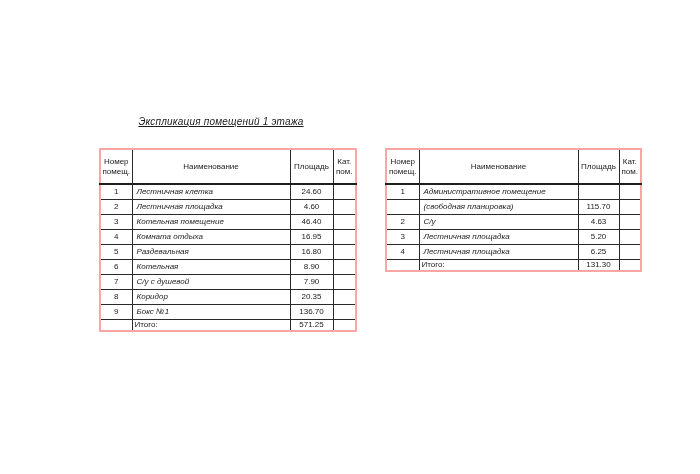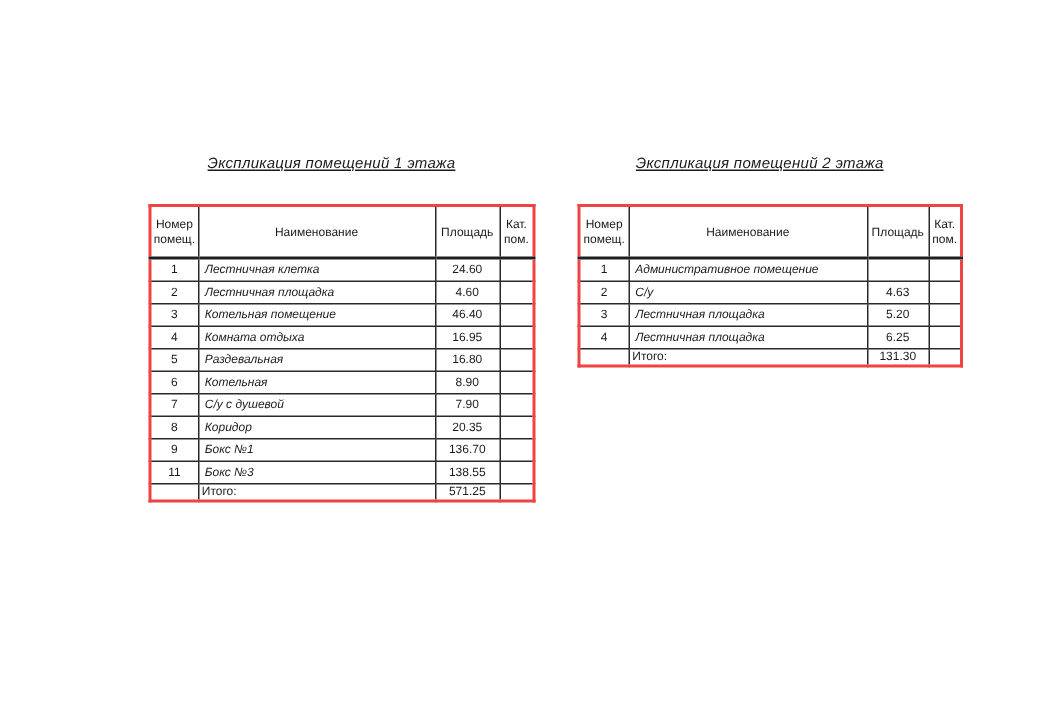--- a/index.html
+++ b/index.html
@@ -10,21 +10,21 @@
     position: relative;
     width: 700px;
     height: 474px;
     background: #ffffff;
     font-family: "Liberation Sans", sans-serif;
     color: #1b1b1b;
     overflow: hidden;
   }
   .table-block {
     position: absolute;
-    top: 136px;
+    top: 148px;
     padding-left: 12px;
   }
   #block-floor1 { left: 87px;  width: 256px; }
   #block-floor2 { left: 373px; width: 255px; }
 
   .tbl-title {
     position: absolute;
     top: -32px;
     left: 0;
     right: 0;
@@ -36,21 +36,21 @@
     letter-spacing: 0.2px;
   }
 
   table.explication {
     border-collapse: collapse;
     table-layout: fixed;
     width: 100%;
     font-size: 8px;
     line-height: 1.15;
     color: #1b1b1b;
-    border: 2px solid #ef4444;
+    border: 2px solid #fca5a5;
   }
   table.explication td,
   table.explication th {
     border: 1px solid #2a2a2a;
     padding: 0 2px;
     overflow: hidden;
     vertical-align: middle;
     font-weight: normal;
   }
   table.explication thead th {
@@ -136,38 +136,31 @@
           <td class="c-name">Коридор</td>
           <td class="c-area">20.35</td>
           <td class="c-cat"></td>
         </tr>
         <tr>
           <td class="c-num">9</td>
           <td class="c-name">Бокс №1</td>
           <td class="c-area">136.70</td>
           <td class="c-cat"></td>
         </tr>
-        <tr>
-          <td class="c-num">11</td>
-          <td class="c-name">Бокс №3</td>
-          <td class="c-area">138.55</td>
-          <td class="c-cat"></td>
-        </tr>
         <tr class="total-row">
           <td class="c-num"></td>
           <td class="total-label">Итого:</td>
           <td class="c-area">571.25</td>
           <td class="c-cat"></td>
         </tr>
       </tbody>
   </table>
 </div>
 
 <div class="table-block" id="block-floor2">
-  <div class="tbl-title">Экспликация помещений 2 этажа</div>
   <table class="explication">
     <colgroup>
       <col style="width:33px">
         <col style="width:159px">
         <col style="width:41px">
         <col style="width:22px">
     </colgroup>
     <thead>
       <tr>
         <th>Номер помещ.</th>
@@ -177,20 +170,26 @@
       </tr>
     </thead>
     <tbody>
         <tr>
           <td class="c-num">1</td>
           <td class="c-name">Административное помещение</td>
           <td class="c-area"></td>
           <td class="c-cat"></td>
         </tr>
         <tr>
+          <td class="c-num"></td>
+          <td class="c-name">(свободная планировка)</td>
+          <td class="c-area">115.70</td>
+          <td class="c-cat"></td>
+        </tr>
+        <tr>
           <td class="c-num">2</td>
           <td class="c-name">С/у</td>
           <td class="c-area">4.63</td>
           <td class="c-cat"></td>
         </tr>
         <tr>
           <td class="c-num">3</td>
           <td class="c-name">Лестничная площадка</td>
           <td class="c-area">5.20</td>
           <td class="c-cat"></td>

